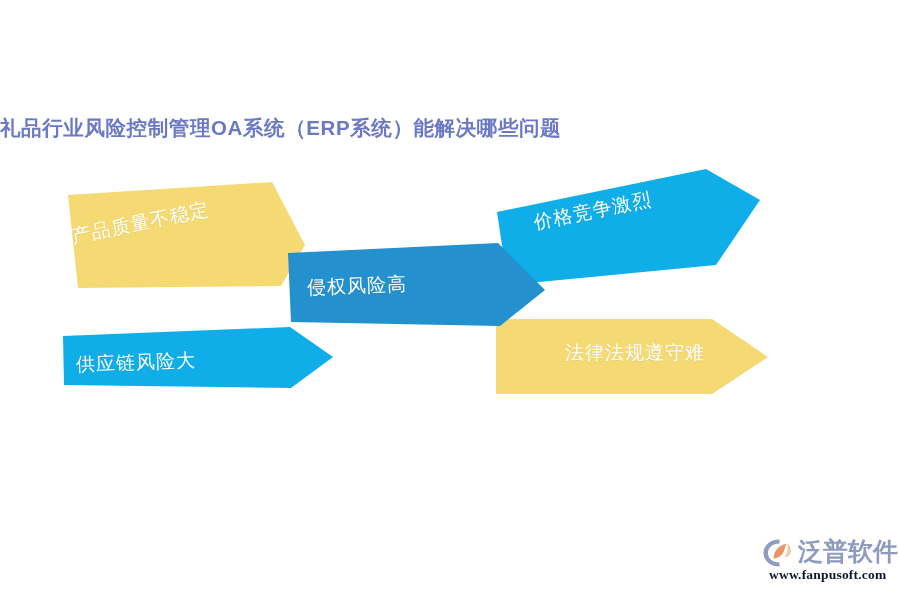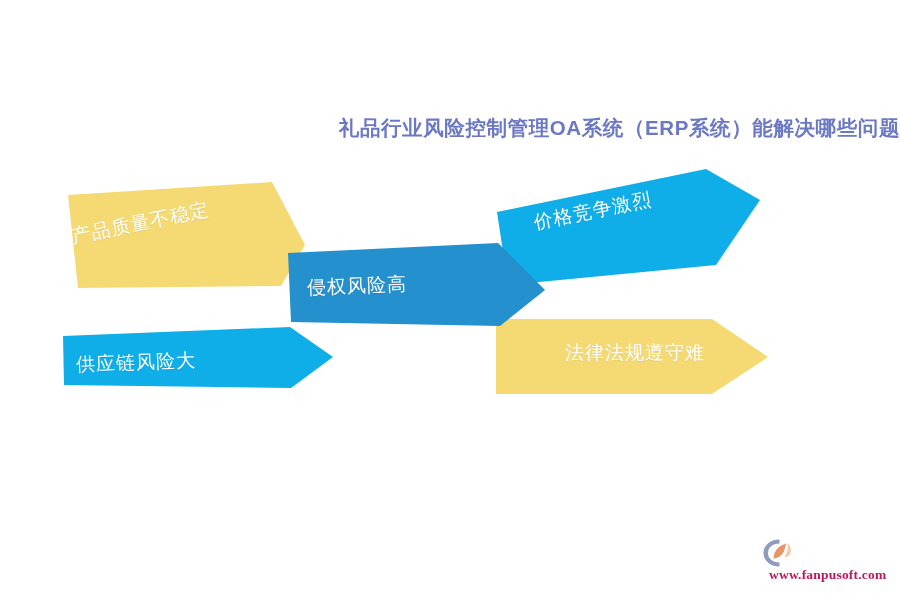--- a/index.html
+++ b/index.html
@@ -19,21 +19,21 @@
     height: 600px;
     background: #ffffff;
   }
 
   
   #page-title {
     position: absolute;
     left: 0;
     top: 114px;
     width: 900px;
-    text-align: right;
+    text-align: left;
     font-size: 20.5px;
     font-weight: bold;
     letter-spacing: 0.6px;
     color: #6b78c4;
     white-space: nowrap;
     user-select: none;
   }
 
   
   #diagram {
@@ -94,21 +94,21 @@
     letter-spacing: 0px;
     white-space: nowrap;
     font-family: "DejaVu Sans", "Liberation Sans", sans-serif;
   }
   #logo-url {
     position: absolute;
     left: 7px;
     top: 33px;
     font-size: 13.5px;
     font-weight: bold;
-    color: #be185d;
+    color: #0f172a;
     letter-spacing: 0.2px;
     white-space: nowrap;
     font-family: "Liberation Serif", "DejaVu Serif", serif;
   }
 </style>
 </head>
 <body>
 
 <div id="canvas">
 
@@ -142,16 +142,17 @@
 
   <div id="logo">
     <svg id="logo-mark" viewBox="0 0 34 30">
       <path d="M17.5 1.5 C8 1.5 1.5 7.5 1.5 15 C1.5 22.5 8 28.5 17.5 28.5
                L17.5 24.5 C10.6 24.5 6 20.4 6 15 C6 9.6 10.6 5.5 17.5 5.5 Z" fill="#8d9bbf"></path>
       <path d="M25.5 5.5 C17 7 12 12 11.5 20.5 C17.5 20 22 16 23 9.5
                C23.2 8 24 6.5 25.5 5.5 Z" fill="#e8956a"></path>
       <path d="M25.5 5.5 C26.5 10 25.5 15 22.5 19 C25 19.5 27.5 18 28.5 15
                C29.5 11.5 28.2 7.5 25.5 5.5 Z" fill="#f0c9a0"></path>
     </svg>
+    <div id="logo-word">泛普软件</div>
     <div id="logo-url">www.fanpusoft.com</div>
   </div>
 
 </div>
 
 </body></html>

